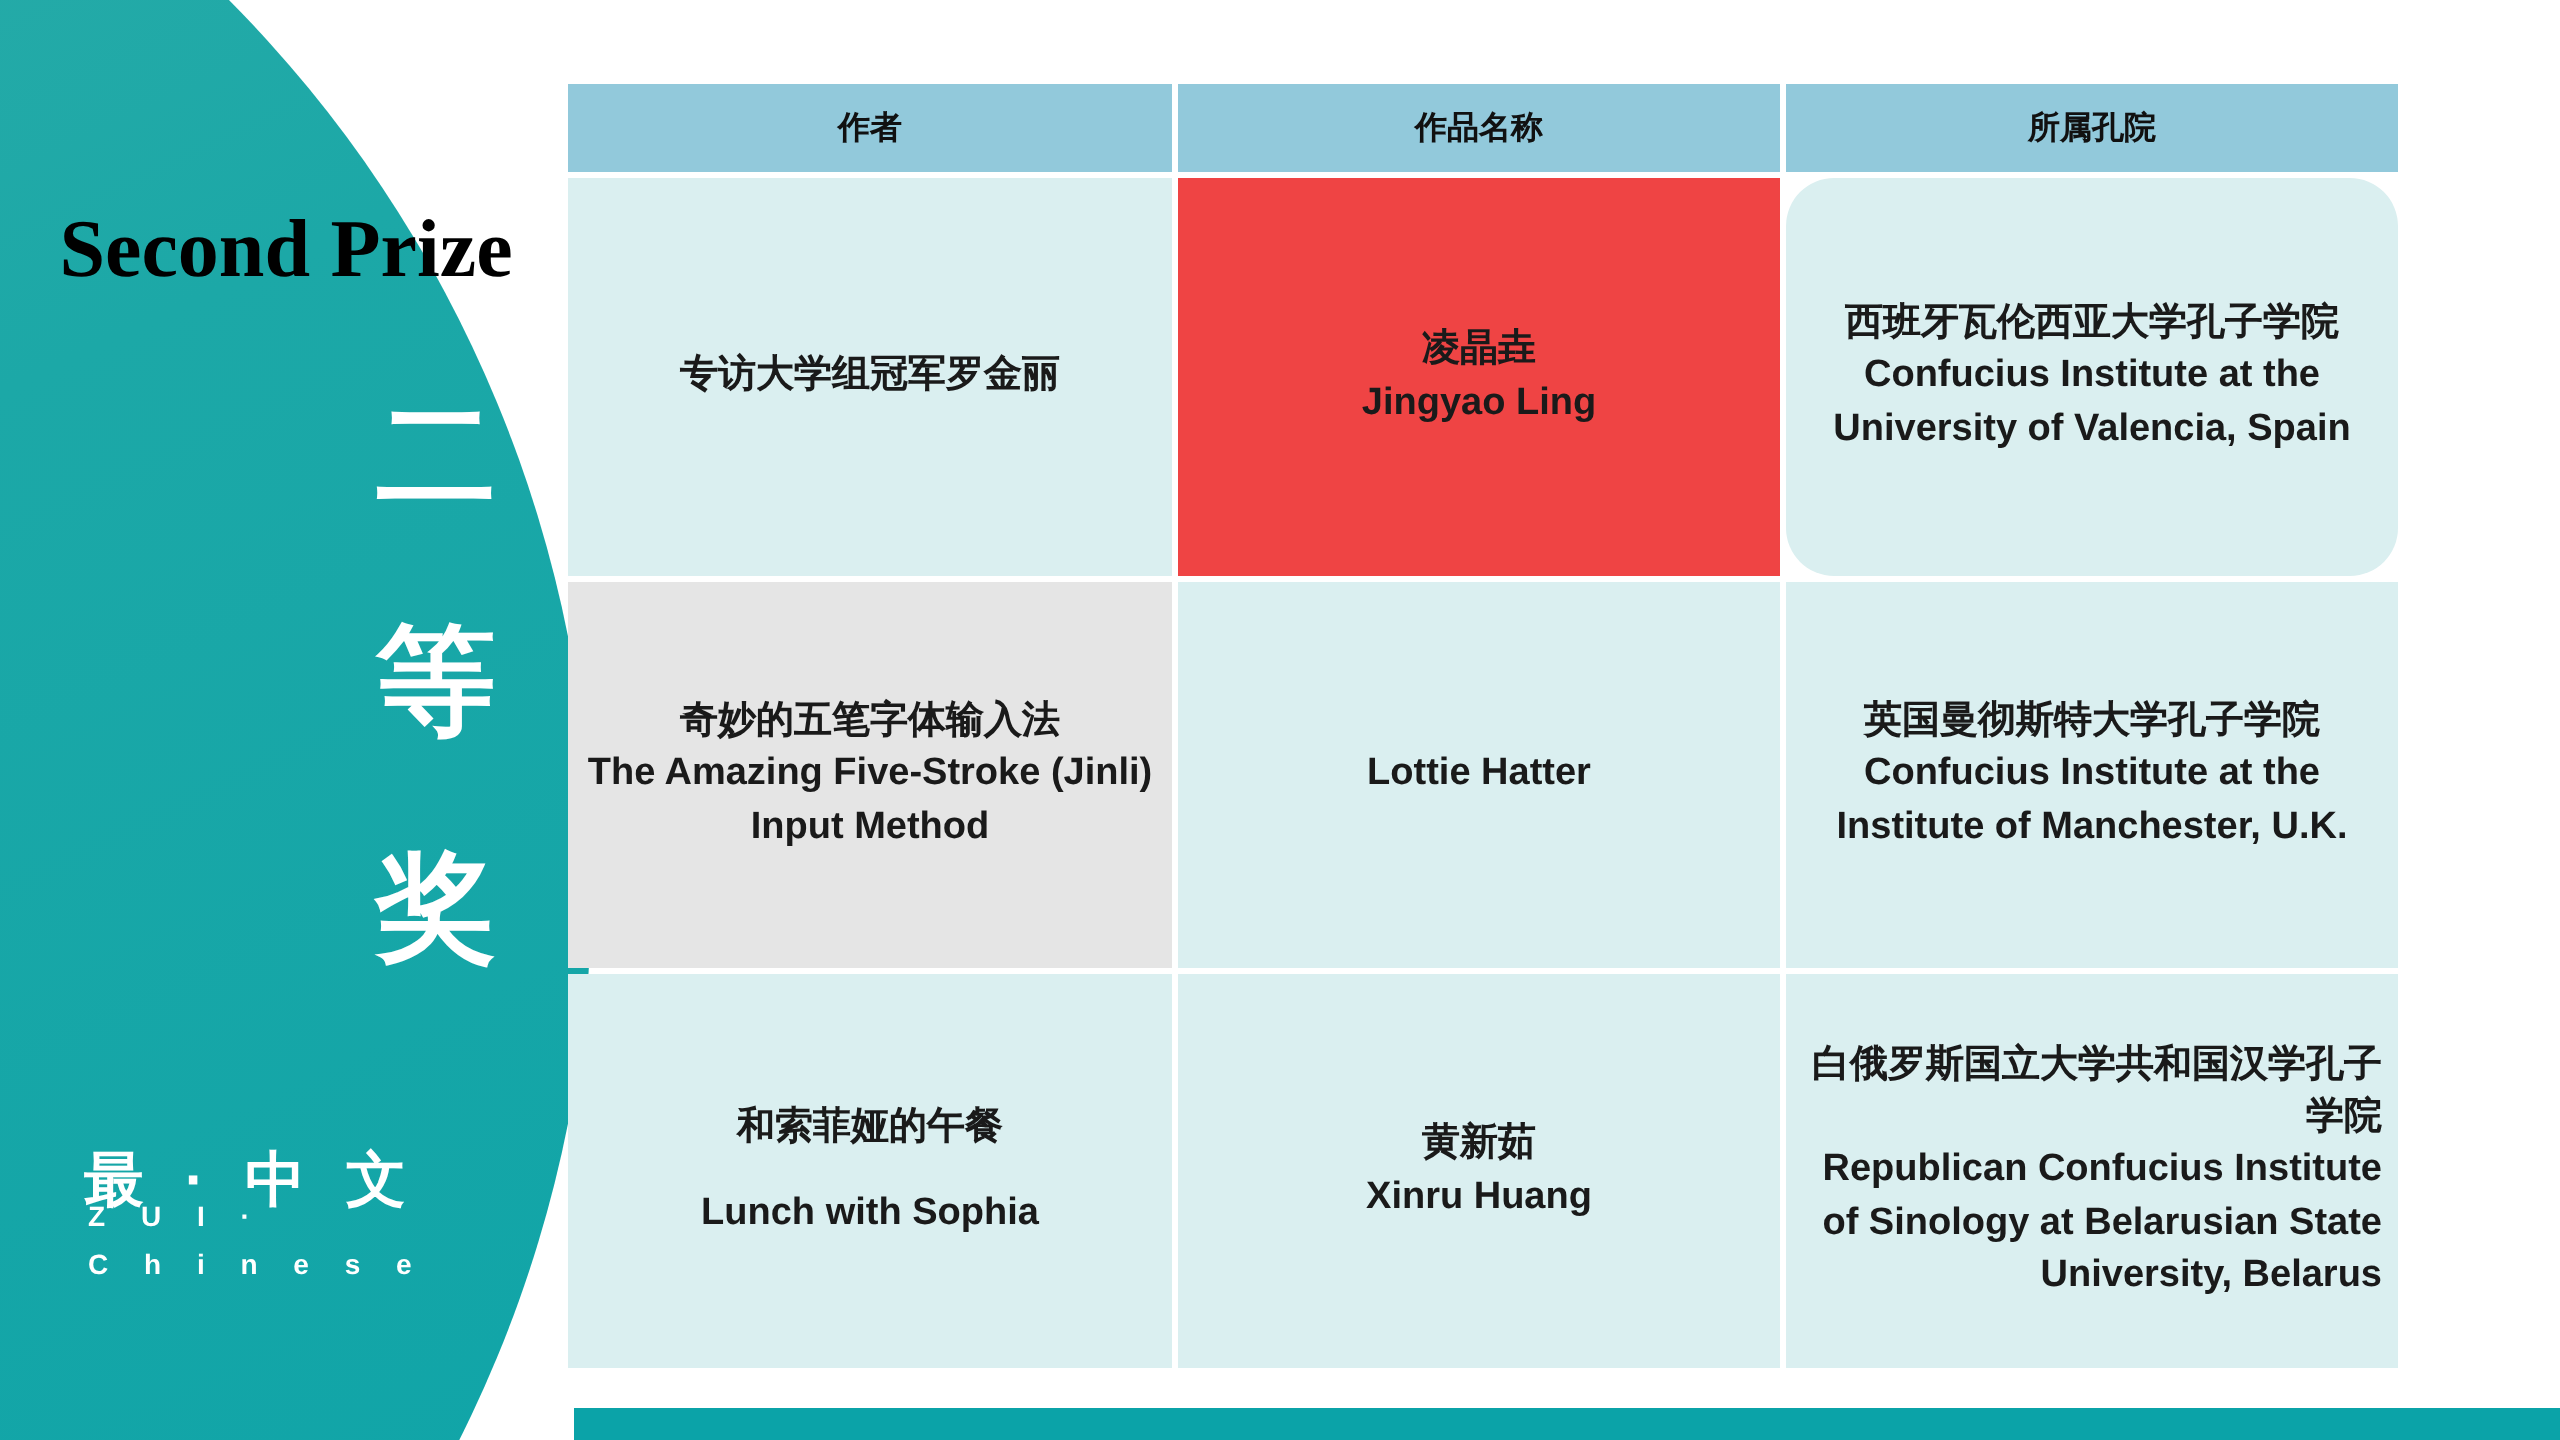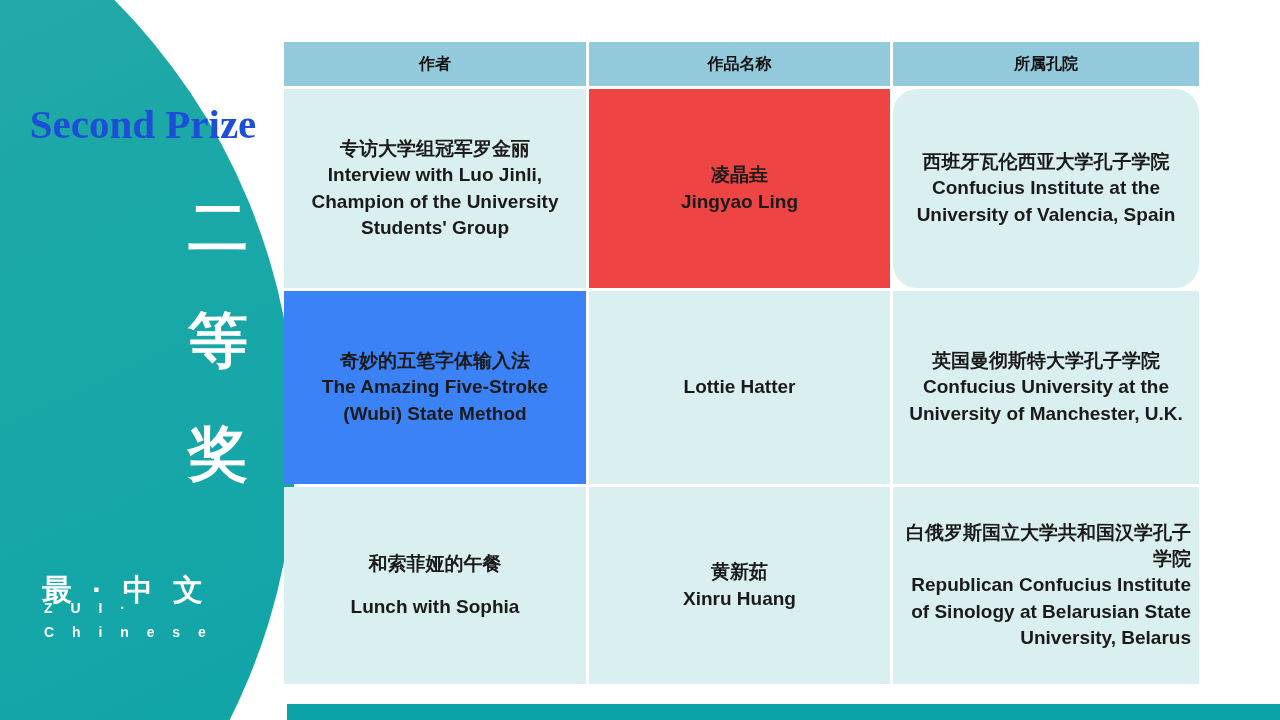--- a/index.html
+++ b/index.html
@@ -12,21 +12,21 @@
   
   .circle {
     position:absolute; left:-952px; top:-184px; width:1248px; height:1248px;
     border-radius:50%;
     background:linear-gradient(155deg, #3bb0a9 0%, #1ca8a7 45%, #0ba3a8 100%);
   }
 
   .title-en {
     position:absolute; left:0; top:100px; width:286px; text-align:center;
     font-family:"Liberation Serif", serif; font-weight:bold;
-    font-size:41px; color:#1d4ed8; white-space:nowrap;
+    font-size:41px; color:#000000; white-space:nowrap;
   }
   .title-zh {
     position:absolute; left:184px; top:172px; width:68px;
     display:flex; flex-direction:column; text-align:center;
     font-family:"Liberation Serif", serif; font-weight:bold;
     font-size:60px; line-height:113px; color:#ffffff;
   }
   .brand-zh {
     position:absolute; left:42px; top:570px;
     font-size:30px; font-weight:bold; color:#ffffff; letter-spacing:6px; white-space:nowrap;
@@ -83,42 +83,41 @@
   <div class="brand-en2">C h i n e s e</div>
 
   <div class="awards-table">
 
     <div class="th" style="background: rgb(146, 201, 219);">作者</div>
     <div class="th" style="background: rgb(146, 201, 219);">作品名称</div>
     <div class="th" style="background: rgb(146, 201, 219);">所属孔院</div>
 
     <div class="cell" style="background: rgb(218, 239, 240); color: rgb(26, 26, 26);">
       <div>专访大学组冠军罗金丽</div>
-      <div>Interview with Luo Jinli, Champion of the University Students' Group</div>
     </div>
     <div class="cell" style="background: #ef4444; color: rgb(26, 26, 26);">
       <div>凌晶垚</div>
       <div>Jingyao Ling</div>
     </div>
     <div class="cell" style="background: rgb(218, 239, 240); color: rgb(26, 26, 26); border-radius: 24px;">
       <div>西班牙瓦伦西亚大学孔子学院</div>
       <div>Confucius Institute at the University of Valencia, Spain</div>
     </div>
 
-    <div class="cell" style="background: #3b82f6; color: rgb(26, 26, 26);">
+    <div class="cell" style="background: #e5e5e5; color: rgb(26, 26, 26);">
       <div>奇妙的五笔字体输入法</div>
-      <div>The Amazing Five-Stroke (Wubi) State Method</div>
+      <div>The Amazing Five-Stroke (Jinli) Input Method</div>
     </div>
     <div class="cell" style="background: rgb(218, 239, 240); color: rgb(26, 26, 26);">
       <div></div>
       <div>Lottie Hatter</div>
     </div>
     <div class="cell" style="background: rgb(218, 239, 240); color: rgb(26, 26, 26);">
       <div>英国曼彻斯特大学孔子学院</div>
-      <div>Confucius University at the University of Manchester, U.K.</div>
+      <div>Confucius Institute at the Institute of Manchester, U.K.</div>
     </div>
 
     <div class="cell" style="background: rgb(218, 239, 240); color: rgb(26, 26, 26); gap: 16px;">
       <div>和索菲娅的午餐</div>
       <div>Lunch with Sophia</div>
     </div>
     <div class="cell" style="background: rgb(218, 239, 240); color: rgb(26, 26, 26);">
       <div>黄新茹</div>
       <div>Xinru Huang</div>
     </div>

